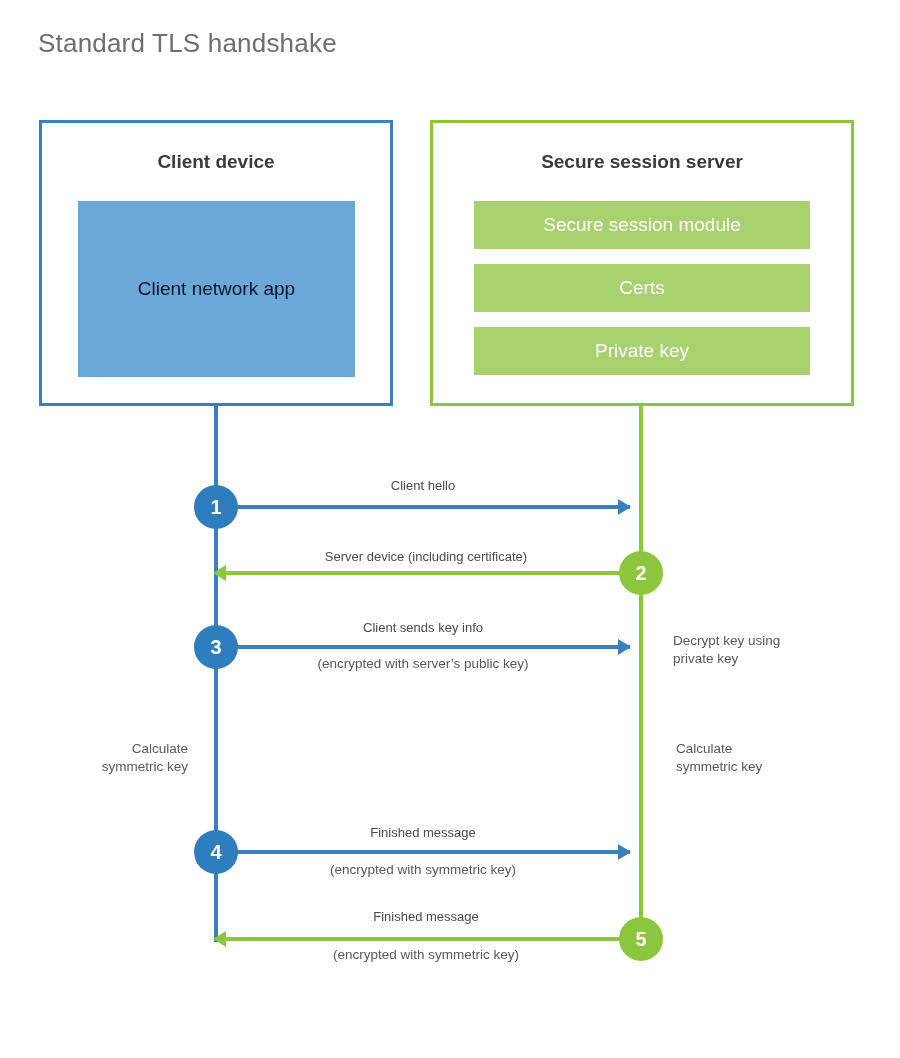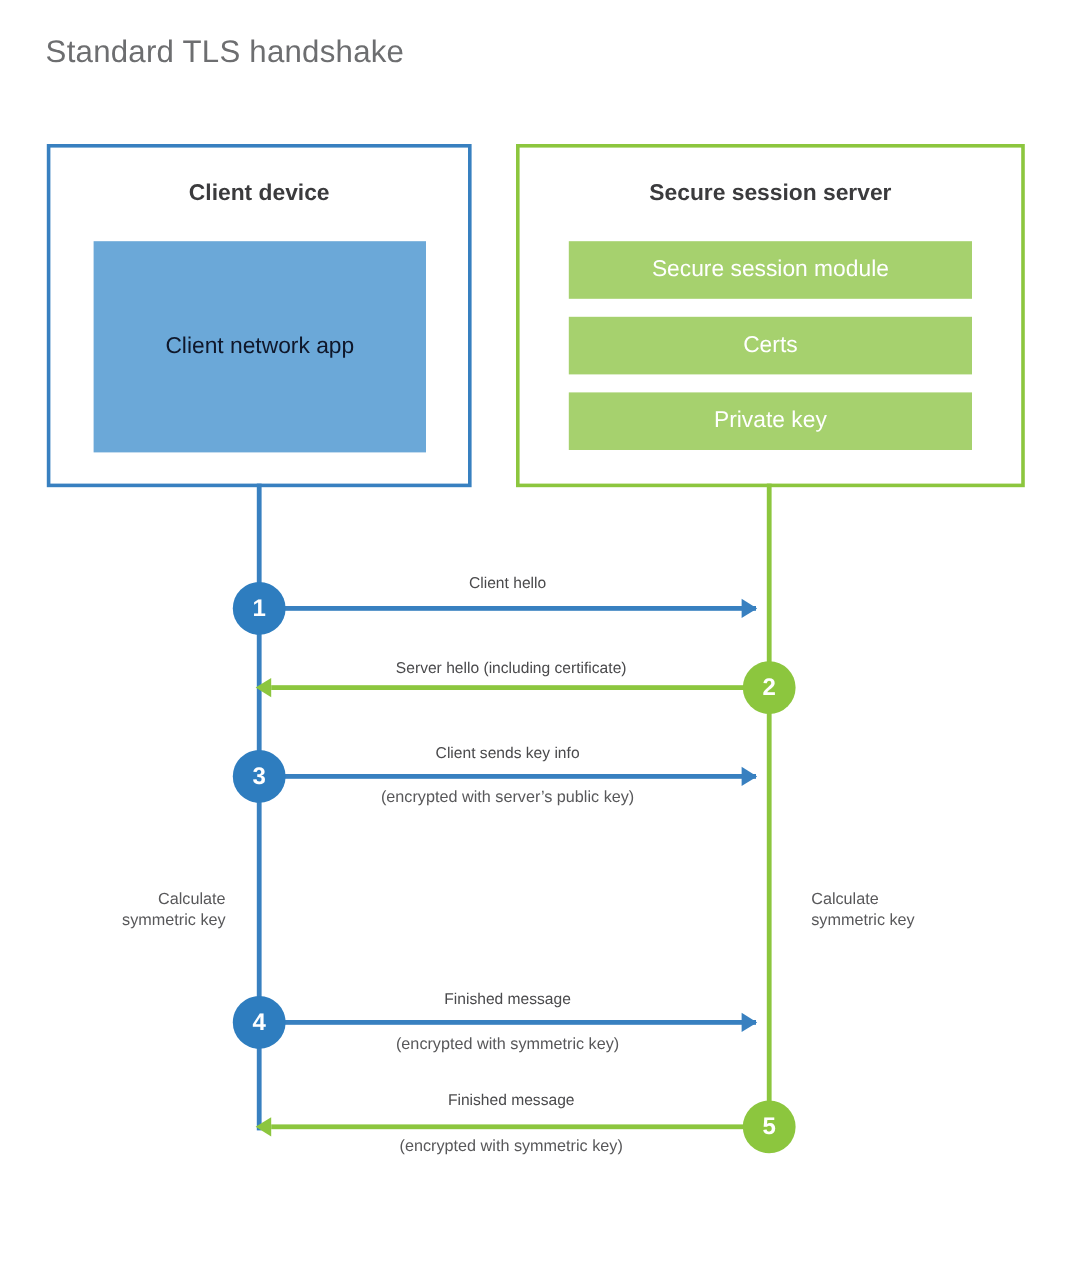--- a/index.html
+++ b/index.html
@@ -234,38 +234,40 @@
     <div class="main">Client hello</div>
   </div>
   <div class="step-circle client-side" style="top:485px;">
     <span>1</span>
   </div>
 
   <div class="arrow to-client" style="top:571px;">
     <span class="arrow-head"></span>
   </div>
   <div class="msg-label" style="left:226px; top:549px; width:400px;">
-    <div class="main">Server hello (including certificate)</div>
+    <div class="main">Server device (including certificate)</div>
   </div>
   <div class="step-circle server-side" style="top:551px;">
     <span>2</span>
   </div>
 
   <div class="arrow to-server" style="top:645px;">
     <span class="arrow-head"></span>
   </div>
   <div class="msg-label" style="left:216px; top:620px; width:414px;">
     <div class="main">Client sends key info</div>
   </div>
   <div class="msg-label" style="left:216px; top:656px; width:414px;">
     <div class="sub">(encrypted with server’s public key)</div>
   </div>
   <div class="step-circle client-side" style="top:625px;">
     <span>3</span>
   </div>
+  <div class="side-note left-aligned" style="left:673px; top:632px; width:190px;">Decrypt key using
+private key</div>
 
   <div class="side-note right-aligned" style="left:20px; top:740px; width:168px;">Calculate
 symmetric key</div>
   <div class="side-note left-aligned" style="left:676px; top:740px; width:190px;">Calculate
 symmetric key</div>
 
   <div class="arrow to-server" style="top:850px;">
     <span class="arrow-head"></span>
   </div>
   <div class="msg-label" style="left:216px; top:825px; width:414px;">

